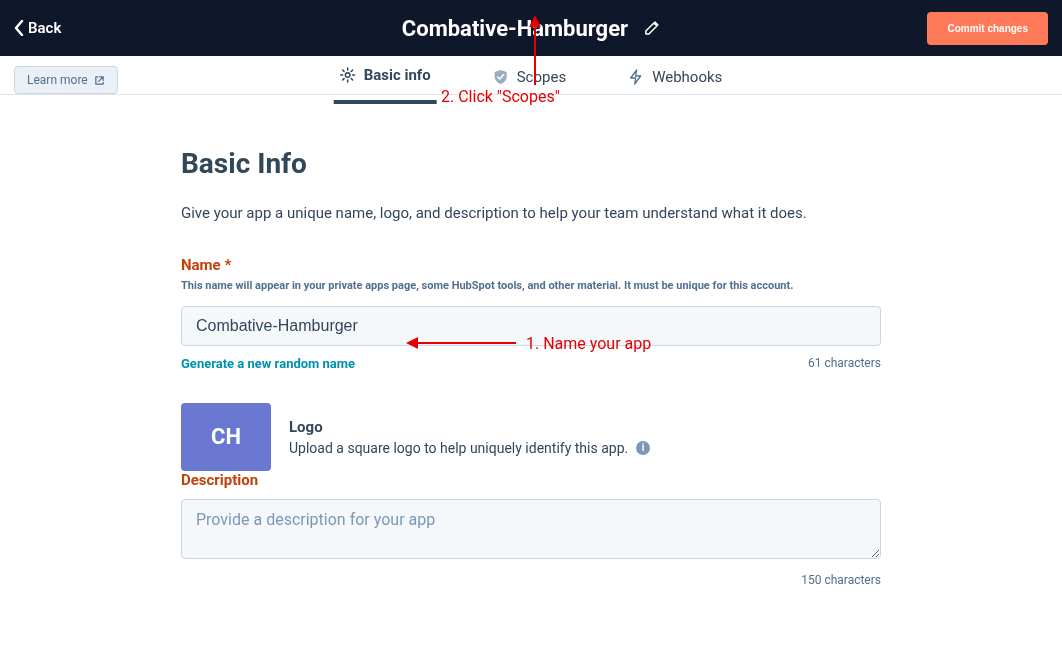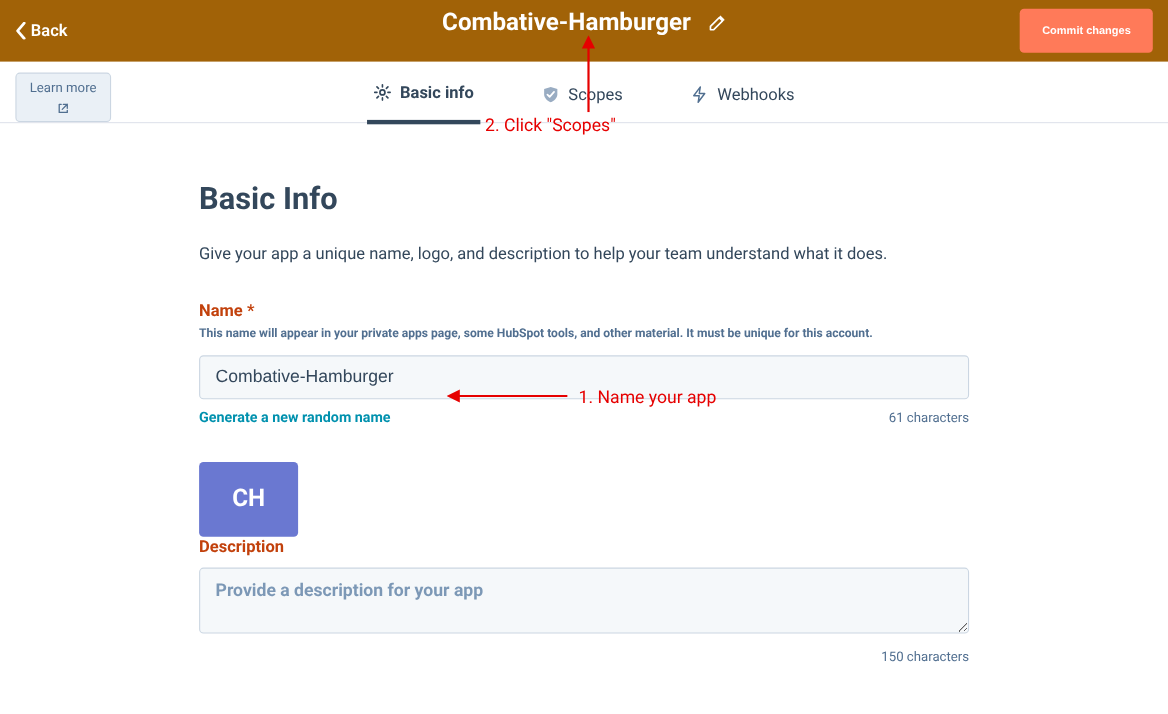--- a/index.html
+++ b/index.html
@@ -7,22 +7,23 @@
       margin: 0;
       padding: 0;
     }
     body {
       font-family: -apple-system, BlinkMacSystemFont, "Segoe UI", Roboto, Helvetica, Arial, sans-serif;
       background: #fff;
       color: #33475b;
       width: 1062px;
     }
     .header-bar {
-      background: #a16207;
-      display: flex;
+      background: #0f172a;
+      display: flex;
+      align-items: center;
       justify-content: space-between;
       padding: 8px 14px;
       height: 56px;
     }
     .back-btn {
       display: flex;
       align-items: center;
       color: #fff;
       font-weight: 600;
       font-size: 15px;
@@ -73,21 +74,20 @@
       display: inline-flex;
       align-items: center;
       gap: 6px;
       background: #eaf0f6;
       border: 1px solid #cbd6e2;
       border-radius: 4px;
       padding: 6px 12px;
       font-size: 12px;
       color: #516f90;
       cursor: pointer;
-      flex-direction: column;
     }
     .ext-link-icon {
       width: 11px;
       height: 11px;
     }
     .tabs {
       display: flex;
       gap: 50px;
       position: absolute;
       left: 50%;
@@ -215,21 +215,20 @@
       width: 100%;
       border: 1px solid #cbd6e2;
       background: #f5f8fa;
       border-radius: 4px;
       padding: 10px 14px;
       font-size: 16px;
       color: #33475b;
       resize: both;
       min-height: 60px;
       font-family: inherit;
-      font-weight: bold;
     }
     .textarea-input::placeholder {
       color: #7c98b6;
     }
     .annotation {
       position: absolute;
       color: #e60000;
       font-size: 16px;
       pointer-events: none;
     }
@@ -309,20 +308,27 @@
   <div class="field-label">Name *</div>
   <div class="field-help">This name will appear in your private apps page, some HubSpot tools, and other material. It must be unique for this account.</div>
   <input class="text-input" type="text" value="Combative-Hamburger" style="">
   <div class="under-input-row">
     <span class="link">Generate a new random name</span>
     <span class="char-count">61 characters</span>
   </div>
 
   <div class="logo-row">
     <div class="logo-square">CH</div>
+    <div class="logo-text-block">
+      <div class="logo-title">Logo</div>
+      <div class="logo-desc">
+        <span>Upload a square logo to help uniquely identify this app.</span>
+        <span class="info-icon">i</span>
+      </div>
+    </div>
   </div>
 
   <div class="desc-block">
     <div class="field-label" style="margin-bottom:10px;">Description</div>
     <textarea class="textarea-input" placeholder="Provide a description for your app" style=""></textarea>
     <div class="under-input-row" style="justify-content:flex-end;">
       <span class="char-count">150 characters</span>
     </div>
   </div>
 

